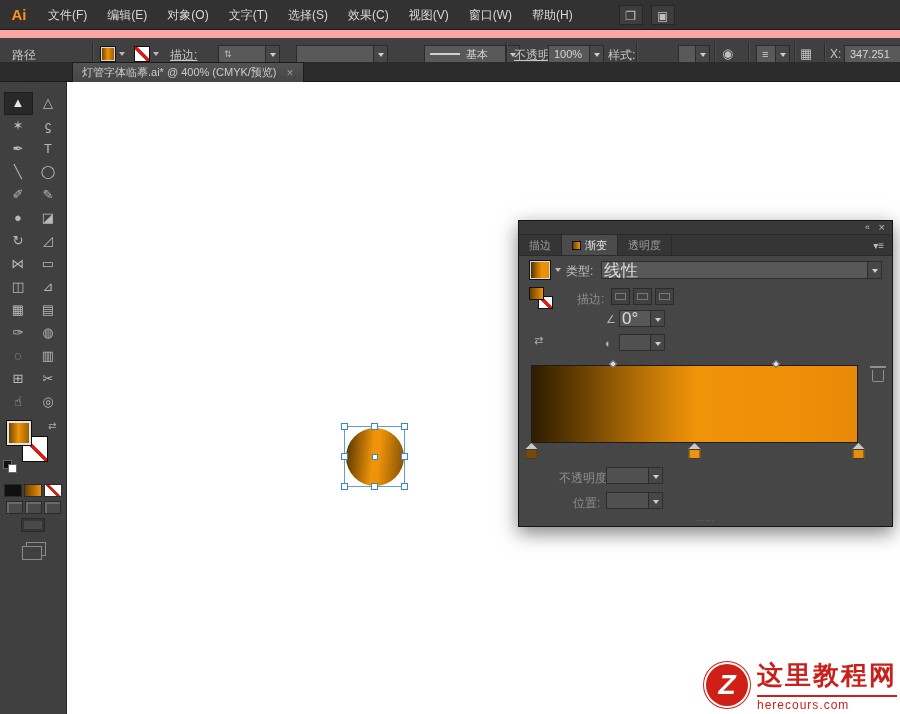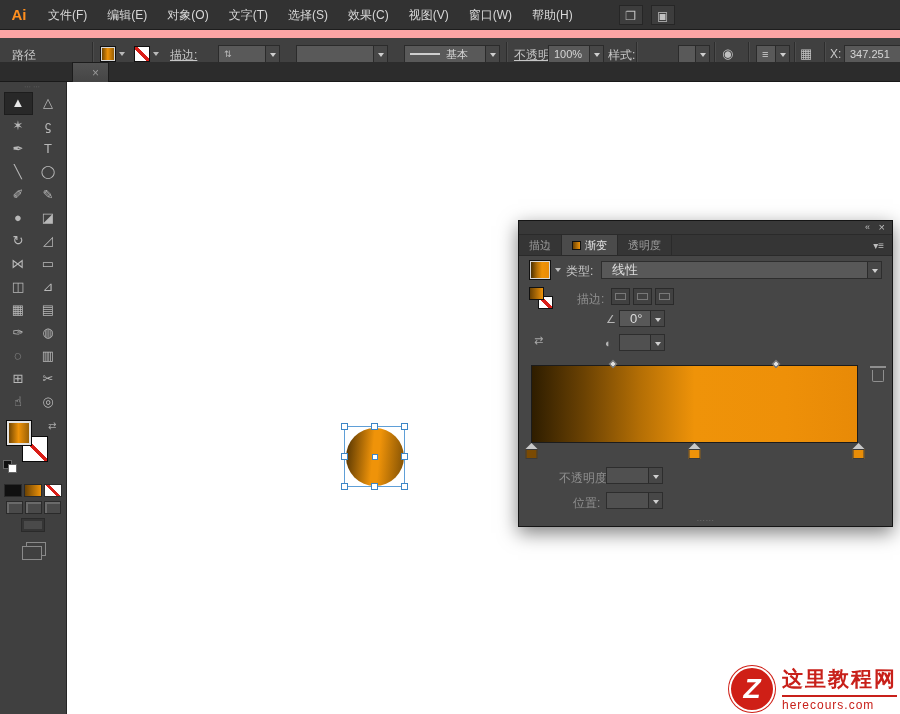--- a/index.html
+++ b/index.html
@@ -74,21 +74,21 @@
   .ptab { padding:0 10px; line-height:21px; font-size:11px; color:#9b9b9b; border-right:1px solid #2a2a2a; display:flex; align-items:center; gap:4px; }
   .ptab.active { background:#4b4b4b; color:#e2e2e2; }
   .ptab .mini-grad { width:9px; height:9px; border:1px solid #111; background:linear-gradient(90deg,#6b4203,#ef9309); display:inline-block; }
   #gp-menu { position:absolute; right:8px; top:0; line-height:21px; font-size:10px; color:#bdbdbd; }
   #gp-body { position:relative; height:270px; font-size:12px; color:#c9c9c9; }
 
   #g-thumb { position:absolute; left:10px; top:4px; width:22px; height:20px; border:1px solid #111; box-shadow:inset 0 0 0 1px #d8d8d8; background:linear-gradient(90deg,#3a2500 0%,#b36e05 35%,#ef9309 60%,#e88a07 100%); }
   #g-thumb-dd { position:absolute; left:36px; top:12px; width:0; height:0; border-left:3px solid transparent; border-right:3px solid transparent; border-top:4px solid #bdbdbd; }
   .gp-label { position:absolute; white-space:nowrap; }
   .gp-label.dim { color:#8f8f8f; }
-  .gp-combo { position:absolute; height:18px; background:#585858; border:1px solid #2d2d2d; display:flex; align-items:center; padding-left:10px; font-size:13px; color:#dcdcdc; }
+  .gp-combo { position:absolute; height:18px; background:#585858; border:1px solid #2d2d2d; display:flex; align-items:center; padding-left:2px; font-size:17px; color:#dcdcdc; }
   .gp-combo.dim { background:#505050; color:#8a8a8a; }
   .gp-combo .combo-arrow { margin-left:auto; }
   #g-proxy { position:absolute; left:10px; top:31px; width:26px; height:24px; }
   #g-proxy .f { position:absolute; left:0; top:0; width:15px; height:13px; border:1px solid #111; background:linear-gradient(90deg,#6b4203,#ef9309); z-index:2; }
   #g-proxy .s { position:absolute; left:9px; top:9px; width:15px; height:13px; border:1px solid #111; background:linear-gradient(45deg,#fff 40%,#d91e18 40%,#d91e18 60%,#fff 60%); }
   .gs-btn { position:absolute; top:32px; width:19px; height:17px; background:#414141; border:1px solid #2a2a2a; }
   .gs-btn span { display:block; margin:4px auto; width:11px; height:7px; border:1px solid #787878; }
   #g-reverse { position:absolute; left:15px; top:78px; font-size:11px; color:#a8a8a8; }
   #g-angle-icon { position:absolute; left:87px; top:57px; font-size:11px; color:#b5b5b5; }
   #g-aspect-icon { position:absolute; left:86px; top:81px; font-size:11px; color:#b5b5b5; }
@@ -101,21 +101,21 @@
   .gstop .chip { width:12px; height:10px; border:1px solid #3a3a3a; background:#ef9309; }
   #g-trash { position:absolute; right:8px; top:114px; width:12px; height:12px; border:1px solid #8f8f8f; border-top:none; border-radius:0 0 2px 2px; }
   #g-trash::before { content:""; position:absolute; left:-3px; right:-3px; top:-4px; height:2px; background:#8f8f8f; }
 
   #gp-grip { position:absolute; left:0; right:0; bottom:1px; text-align:center; color:#6e6e6e; font-size:8px; letter-spacing:1px; line-height:8px; }
 
   
   #watermark { position:absolute; right:3px; bottom:2px; display:flex; align-items:center; gap:7px; }
   #wm-logo { width:46px; height:46px; border-radius:50%; background:#cf1f16; color:#fff; font-weight:bold; font-style:italic; font-size:28px; display:flex; align-items:center; justify-content:center; box-shadow:inset 0 0 0 2px #fff, 0 0 0 1px #cf1f16; }
   #wm-text { display:flex; flex-direction:column; }
-  #wm-title { color:#c8201a; font-weight:bold; font-size:21px; letter-spacing:2px; }
+  #wm-title { color:#c8201a; font-weight:bold; font-size:26px; letter-spacing:2px; }
   #wm-rule { height:0; border-top:2px solid #c8201a; margin:2px 0 1px; }
   #wm-url { color:#c8201a; font-size:12px; letter-spacing:1px; }
 </style>
 </head>
 <body>
 
 <div id="app">
 
   <div id="menubar">
     <span id="ai-logo">Ai</span>
@@ -146,21 +146,21 @@
         <span class="dd"></span>
       </div>
     <span class="cb-link" style="left:170px">描边:</span>
     <div class="combo" style="left:218px;width:62px">
         <span class="spin">⇅</span>
         <span class="combo-arrow"></span>
       </div>
     <div class="combo" style="left:296px;width:92px">
         <span class="combo-arrow"></span>
       </div>
-    <div class="combo" style="left:404px;width:96px">
+    <div class="combo" style="left:424px;width:96px">
         <span class="wline"></span>
         <span class="val">基本</span>
         <span class="combo-arrow"></span>
       </div>
     <span class="vsep" style="left:506px"></span>
     <span class="cb-link" style="left:514px">不透明度:</span>
     <div class="combo" style="left:548px;width:56px">
         <span class="val">100%</span>
         <span class="combo-arrow"></span>
       </div>
@@ -180,20 +180,21 @@
     <span class="cb-icon" style="left:800px">▦</span>
     <span class="vsep" style="left:824px"></span>
     <span class="cb-label" style="left:830px">X:</span>
     <div class="combo" style="left:844px;width:60px">
         <span class="val">347.251</span>
       </div>
   </div>
 
   <div id="tabbar">
     <div id="doc-tab">
+      <span>灯管字体临摹.ai* @ 400% (CMYK/预览)</span>
       <span class="close">×</span>
     </div>
   </div>
 
   <div id="toolbar">
     <div id="tb-grip">⋯⋯</div>
     <div class="trow">
         <div class="tool active">▲</div>
         <div class="tool">△</div>
       </div>

